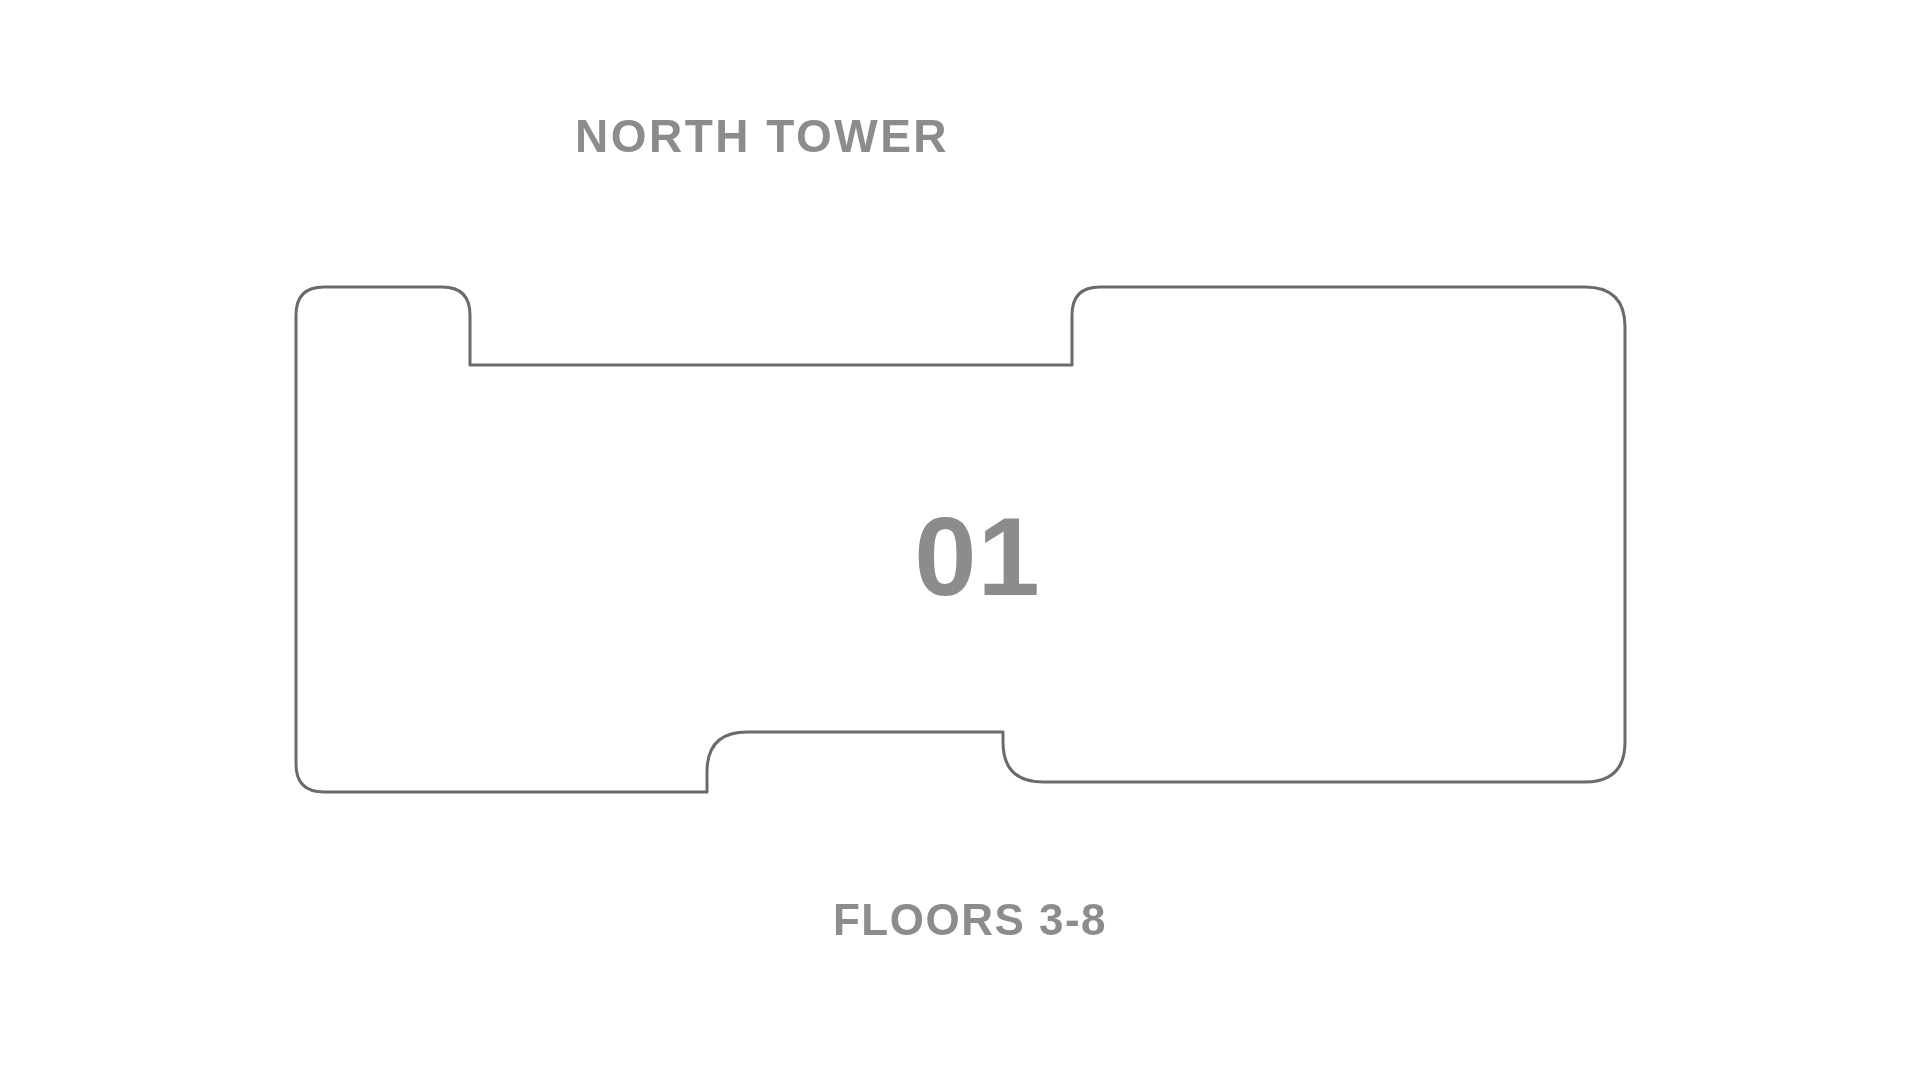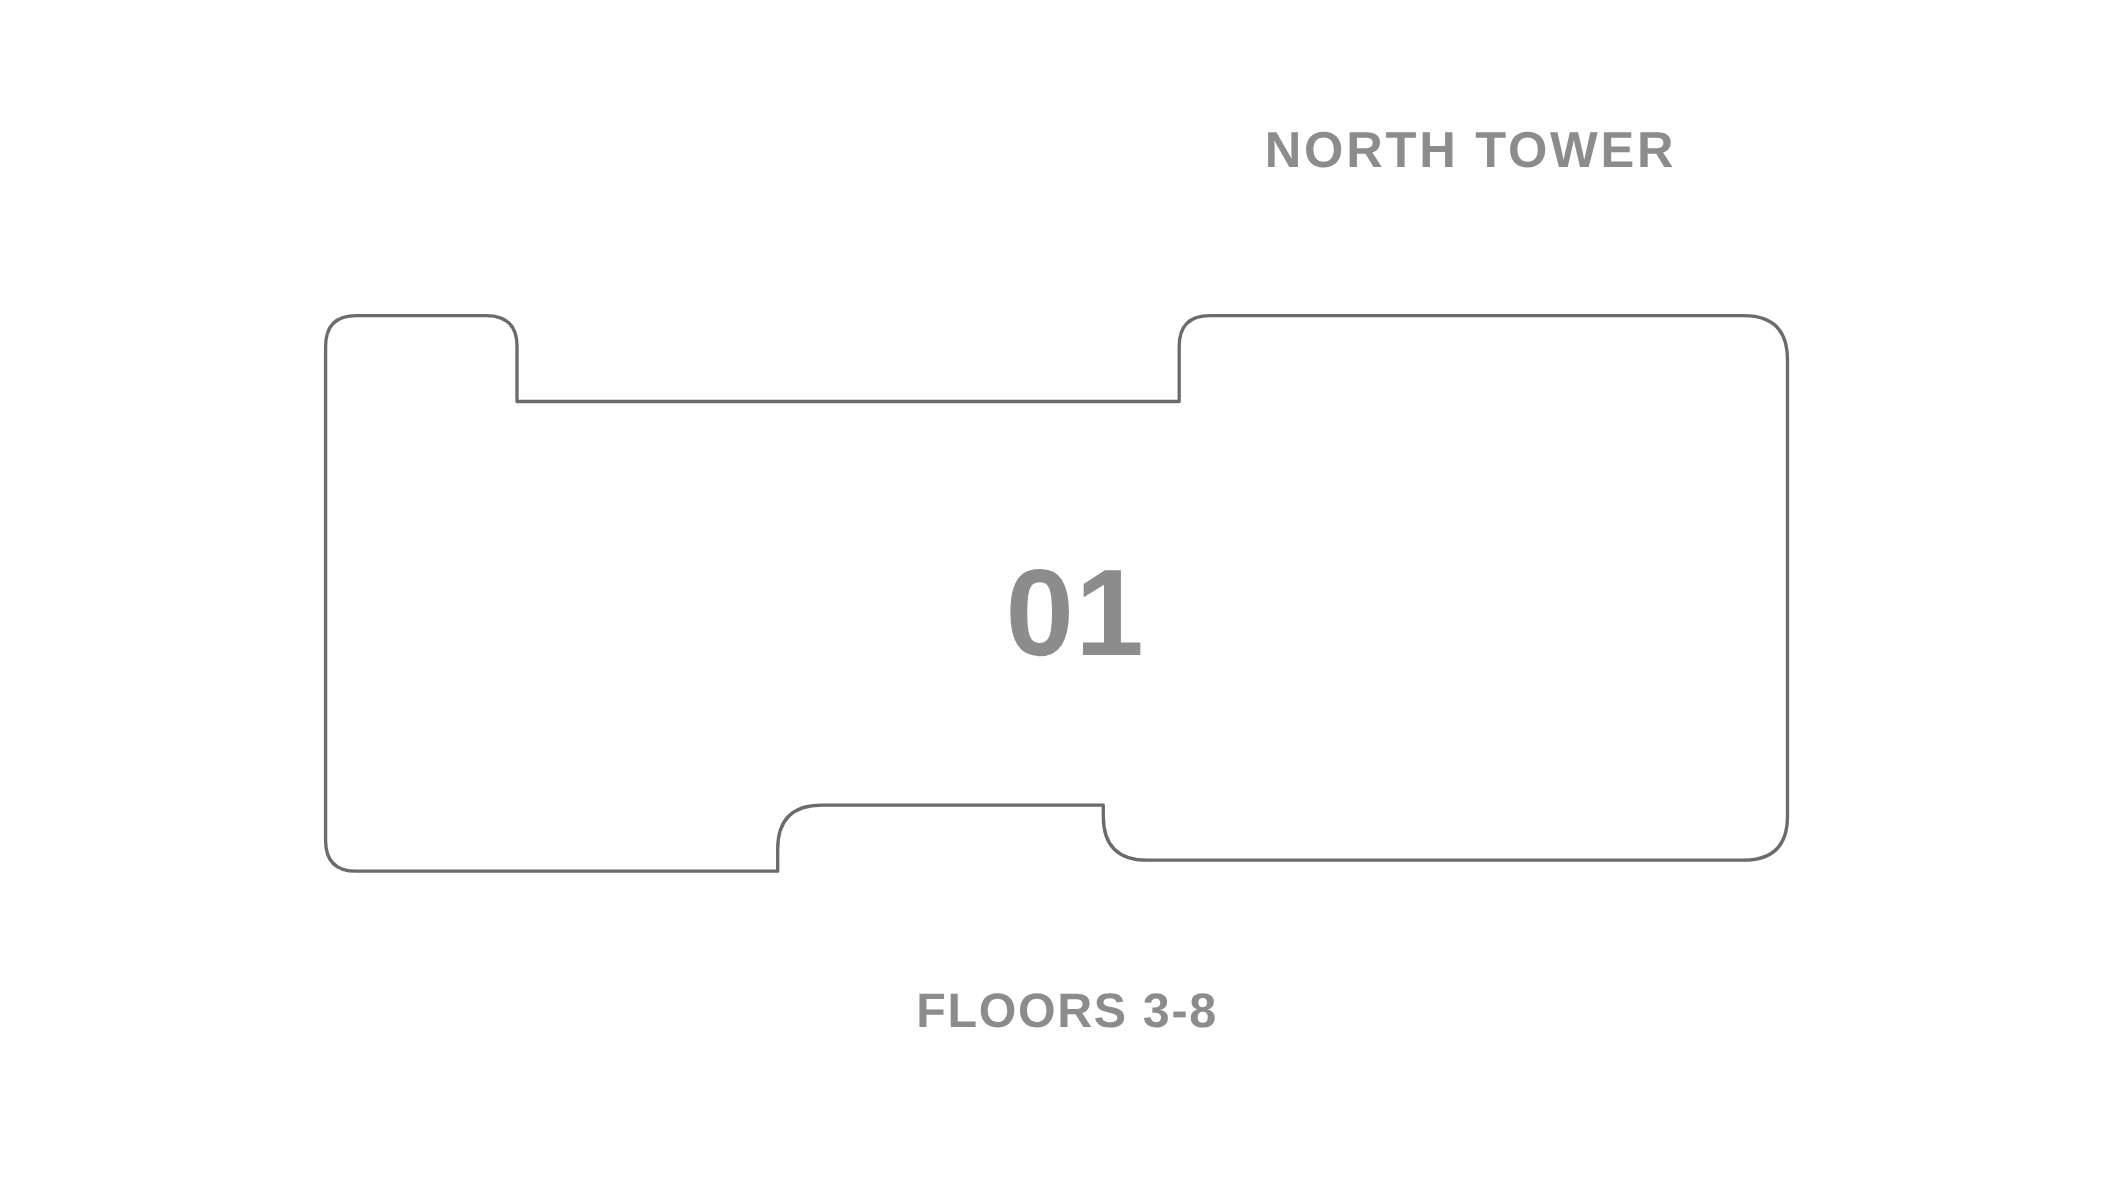--- a/index.html
+++ b/index.html
@@ -22,21 +22,21 @@
     height: 1080px;
     background: #ffffff;
   }
 
   
   .tower-title {
     position: absolute;
     left: 0;
     top: 108px;
     width: 1524px;
-    text-align: right;
+    text-align: center;
     font-size: 46px;
     font-weight: bold;
     letter-spacing: 2.5px;
     color: #8c8c8c;
     line-height: 56px;
     white-space: nowrap;
     user-select: none;
   }
 
   

